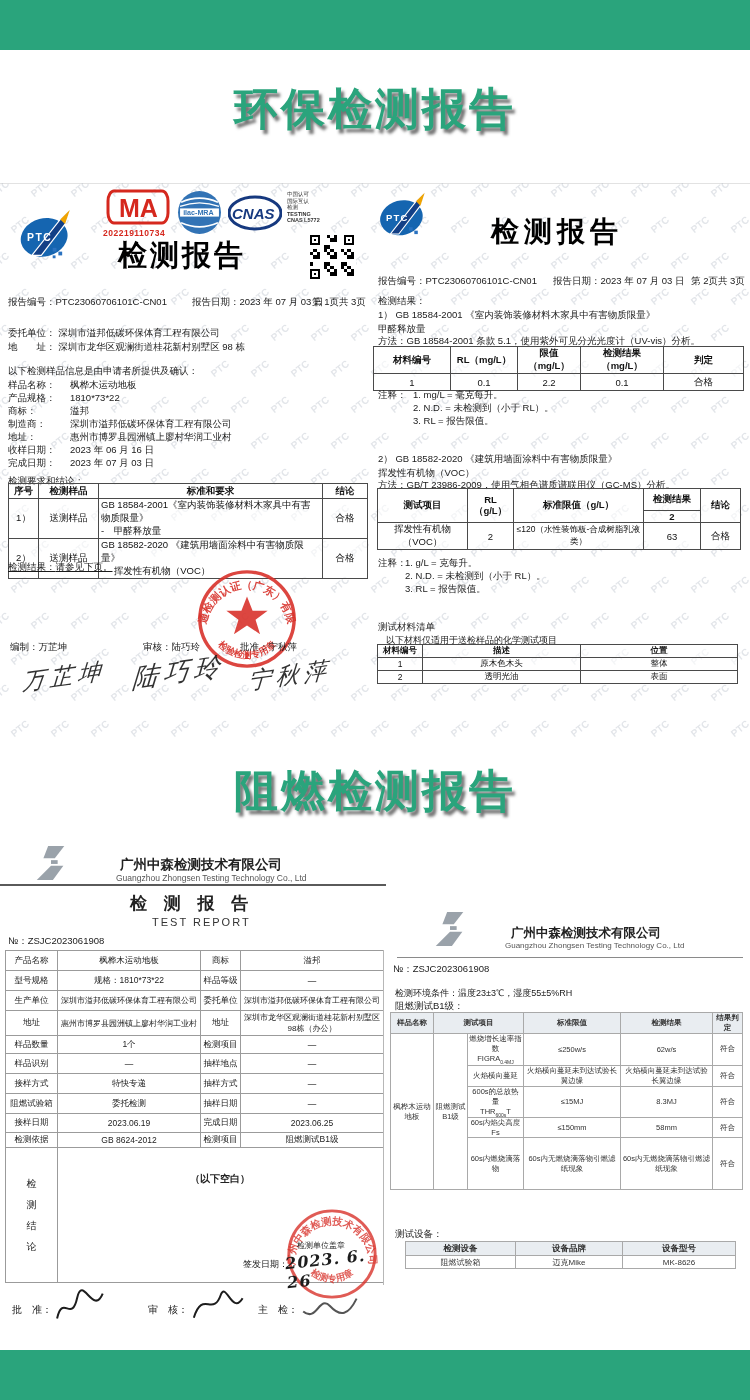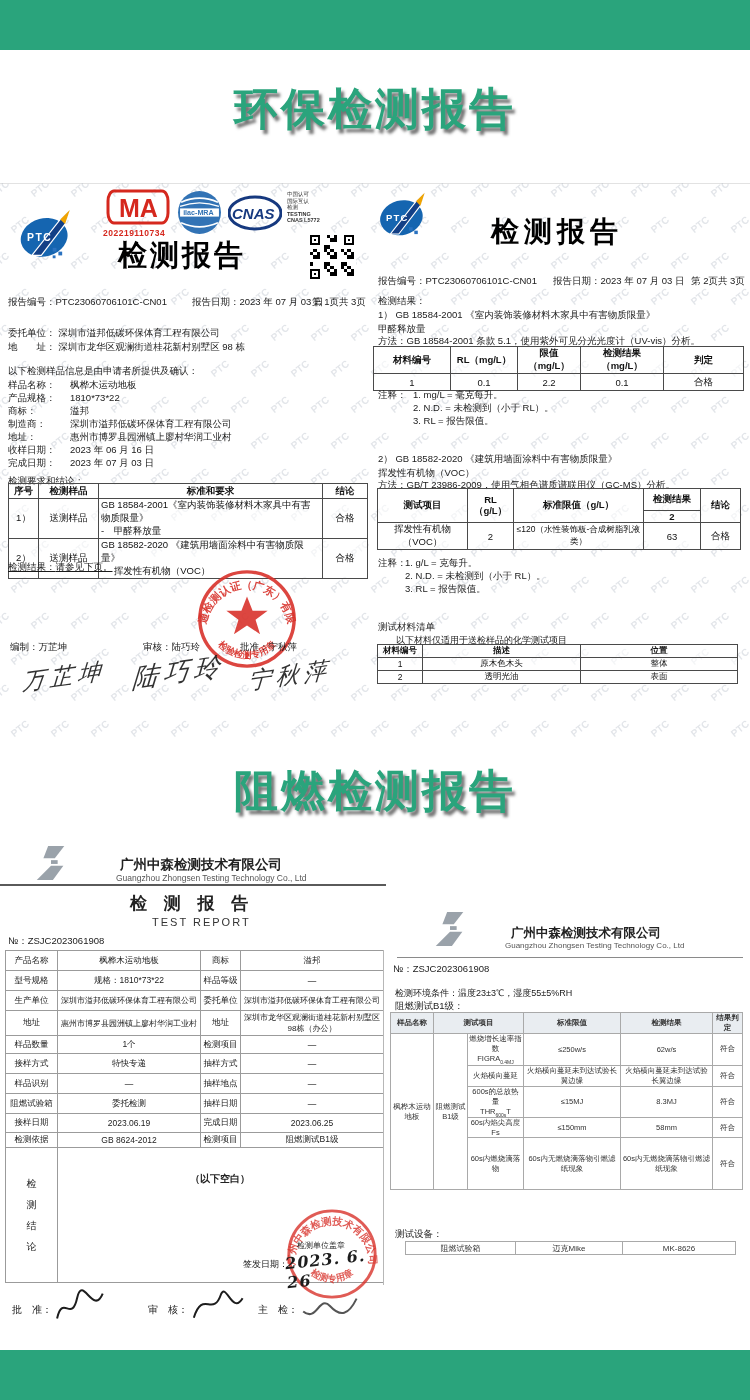--- a/index.html
+++ b/index.html
@@ -611,21 +611,21 @@
       </tr>
     </tbody>
       </table>
 
     <div class="abs t95 lbl" style="left:5px;top:374px;">注释：</div>
     <div class="abs t95" style="left:32px;top:374px;">1. g/L = 克每升。</div>
     <div class="abs t95" style="left:32px;top:387px;">2. N.D. = 未检测到（小于 RL）。</div>
     <div class="abs t95" style="left:32px;top:400px;">3. RL = 报告限值。</div>
 
     <div class="abs t95 lbl" style="left:5px;top:438px;">测试材料清单</div>
-    <div class="abs t9" style="left:23px;top:451px;text-align:right;">以下材料仅适用于送检样品的化学测试项目</div>
+    <div class="abs t9" style="left:13px;top:451px;text-align:right;">以下材料仅适用于送检样品的化学测试项目</div>
 
     <table class="tbl" style="left:4px;top:461px;width:360px;">
       <colgroup>
           <col style="width:45px">
           <col style="width:158px">
           <col style="width:157px">
         </colgroup>
       <tbody>
           <tr style="height:10px">
             <th style="font-size:8.5px">材料编号</th>
@@ -692,29 +692,29 @@
             <td>地址</td>
             <td style="font-size:8px">深圳市龙华区观澜街道桂花新村别墅区98栋（办公）</td>
           </tr>
       <tr style="height:18px">
             <td>样品数量</td>
             <td>1个</td>
             <td>检测项目</td>
             <td>—</td>
           </tr>
       <tr style="height:20px">
+            <td>样品识别</td>
+            <td>—</td>
+            <td>抽样地点</td>
+            <td>—</td>
+          </tr>
+      <tr style="height:20px">
             <td>接样方式</td>
             <td>特快专递</td>
             <td>抽样方式</td>
-            <td>—</td>
-          </tr>
-      <tr style="height:20px">
-            <td>样品识别</td>
-            <td>—</td>
-            <td>抽样地点</td>
             <td>—</td>
           </tr>
       <tr style="height:20px">
             <td>阻燃试验箱</td>
             <td>委托检测</td>
             <td>抽样日期</td>
             <td>—</td>
           </tr>
       <tr style="height:19px">
             <td>接样日期</td>
@@ -846,20 +846,25 @@
       </table>
 
     <div class="abs t95 lbl" style="left:12px;top:333px;">测试设备：</div>
     <table class="tbl tbl3" style="left:22px;top:346px;width:330px;">
       <colgroup>
           <col style="width:110px">
           <col style="width:107px">
           <col style="width:113px">
         </colgroup>
       <tbody>
+          <tr style="height:14px">
+        <th style="font-size:8.5px">检测设备</th>
+            <th style="font-size:8.5px">设备品牌</th>
+            <th style="font-size:8.5px">设备型号</th>
+      </tr>
       <tr style="height:13px">
         <td style="font-size:8px">阻燃试验箱</td>
             <td style="font-size:8px">迈克Mike</td>
             <td style="font-size:8px">MK-8626</td>
       </tr>
     </tbody>
       </table>
   </div>
 
 </div>

